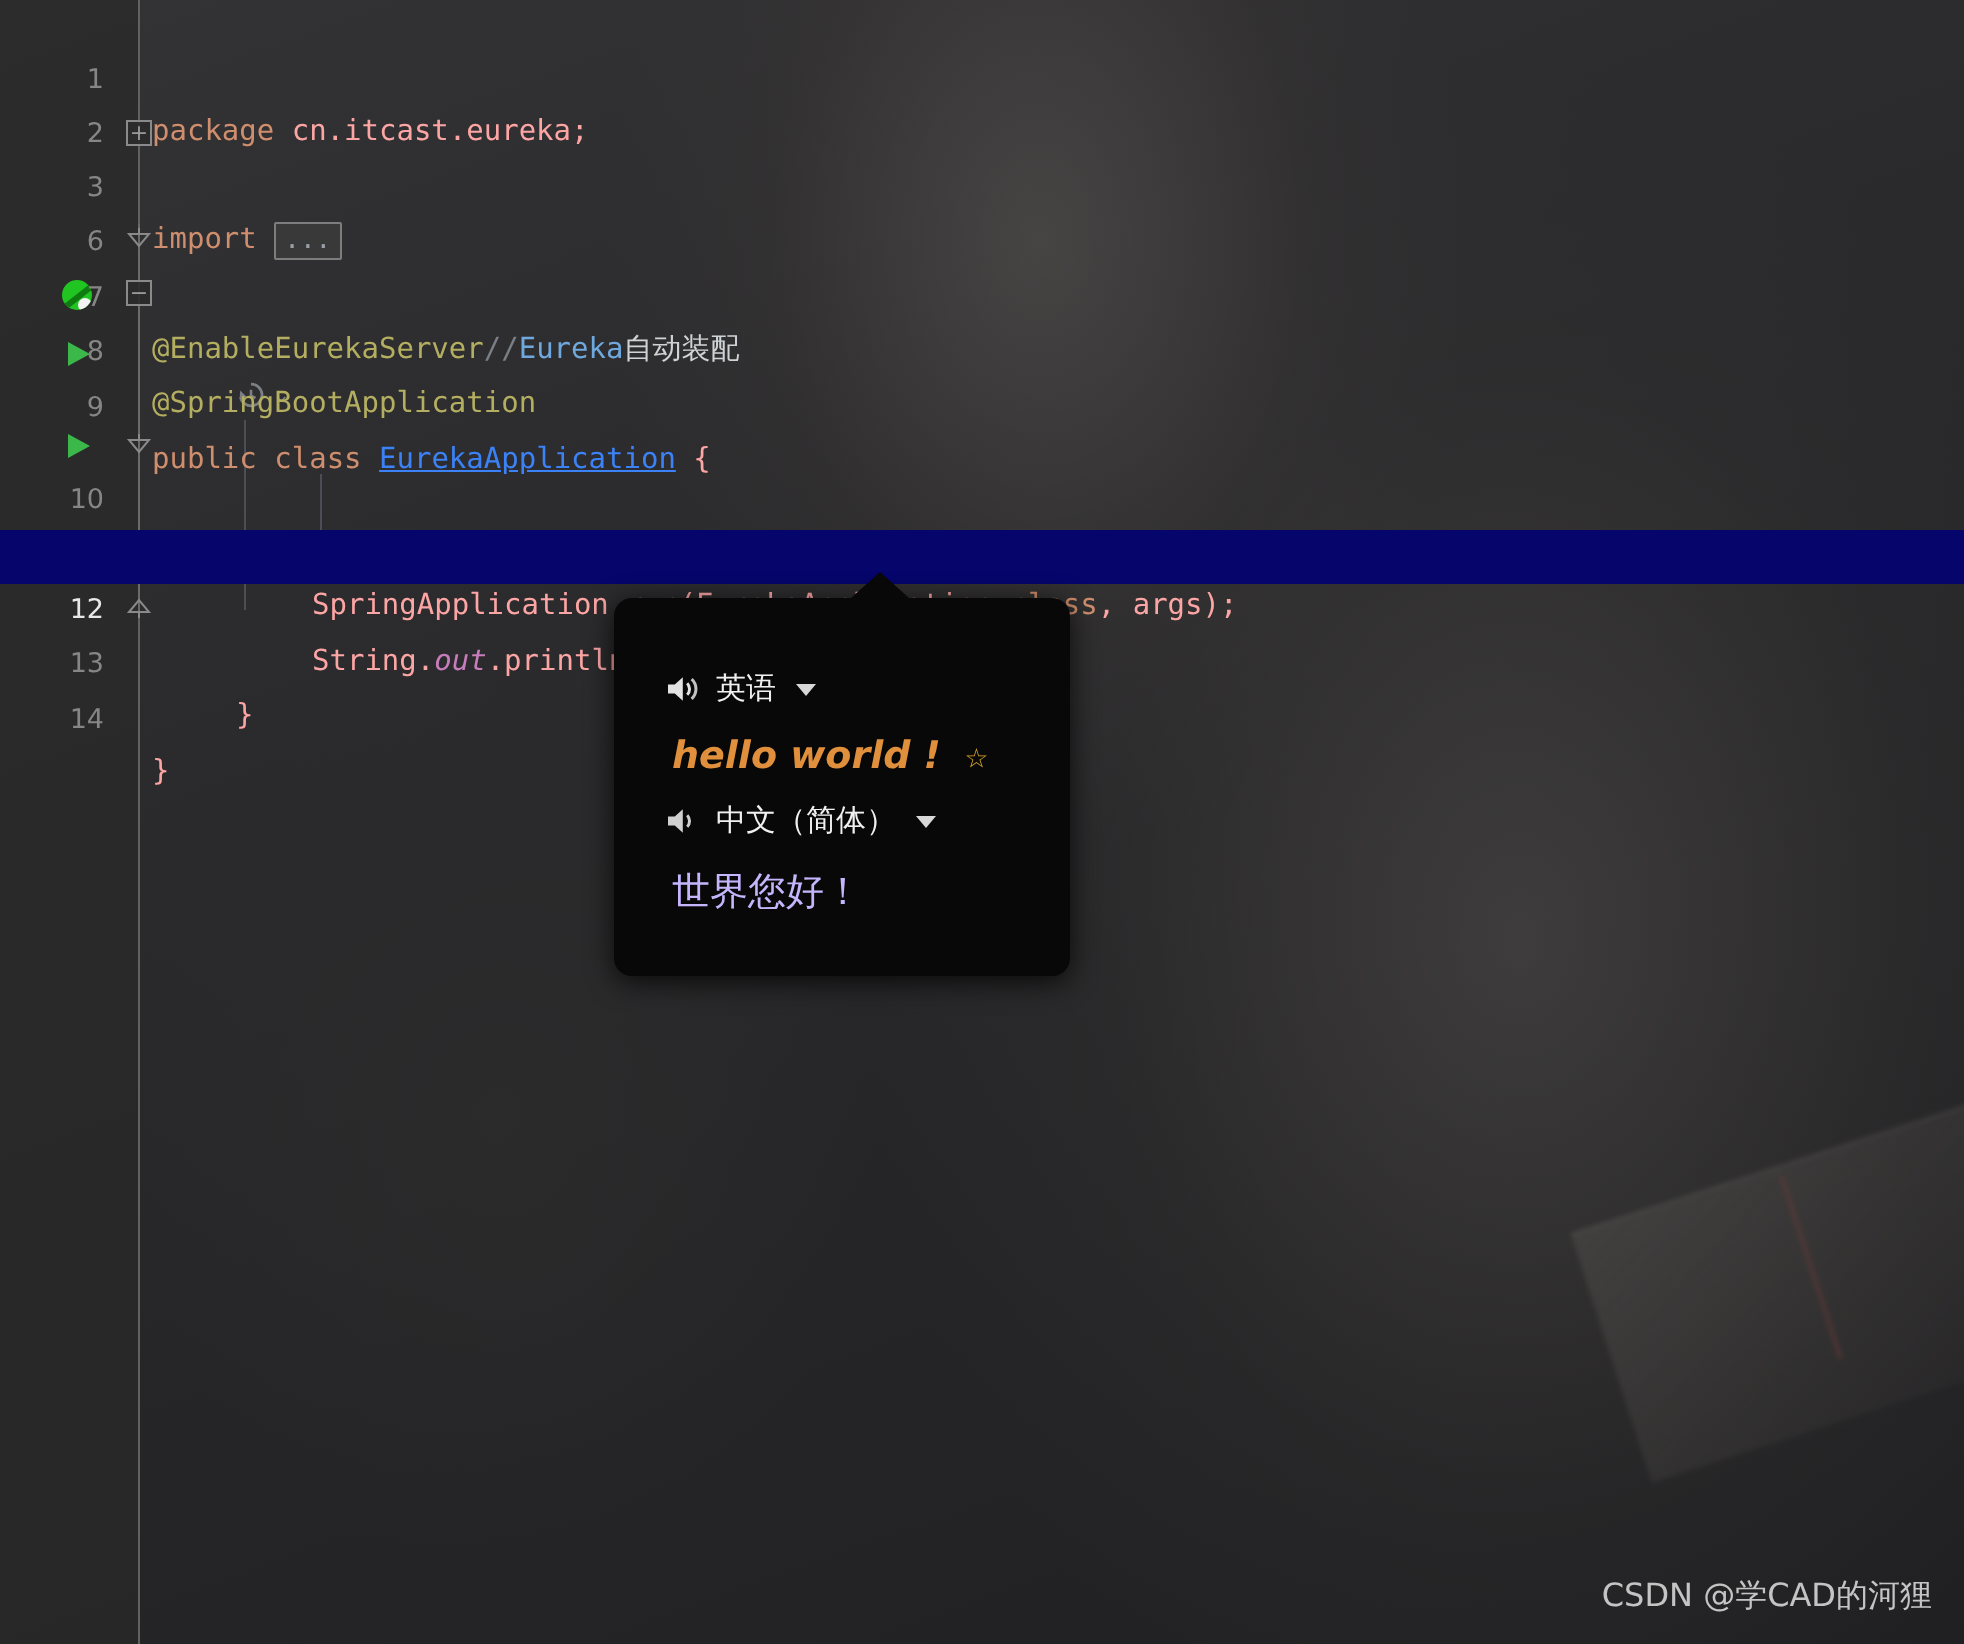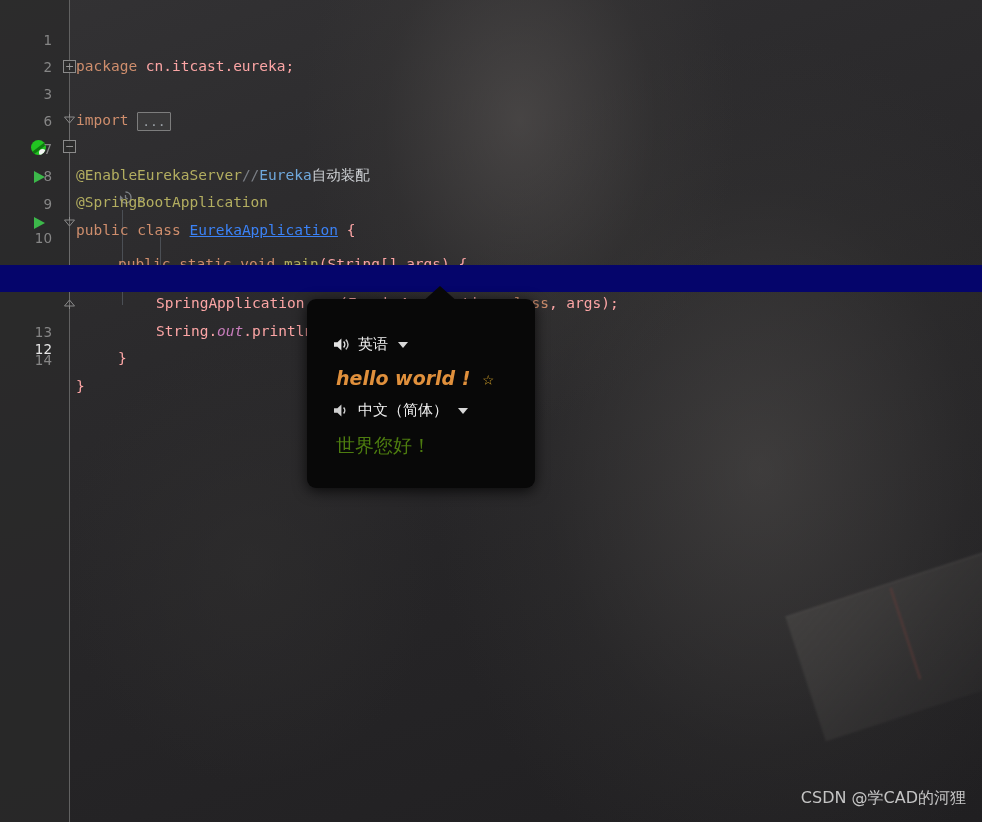--- a/index.html
+++ b/index.html
@@ -83,21 +83,21 @@
   }
   .lnum {
     position: absolute;
     left: 0;
     width: 52px;
     text-align: right;
     color: #868686;
     font-size: 13.5px;
     font-family: "DejaVu Sans", sans-serif;
   }
-  .line.selected .lnum { color: #e8e8e8; margin-top: 44px; }
+  .line.selected .lnum { color: #e8e8e8; }
   .code {
     position: absolute;
     left: 76px;
     color: #bcbec4;
   }
   
   .kw      { color: #cf8e6d; }
   .anno    { color: #b3ae60; }
   .cmt     { color: #7a7e85; }
   .cmt-url { color: #6fa8dc; }
@@ -271,21 +271,21 @@
     color: #e0903c;
     font-size: 19px;
     font-weight: bold;
     font-style: italic;
     font-family: "DejaVu Sans", sans-serif;
   }
   .pop-target {
     position: absolute;
     left: 29px;
     top: 134px;
-    color: #4d7c0f;
+    color: #c4b5fd;
     font-size: 19px;
     font-family: "DejaVu Sans", sans-serif;
   }
   .star {
     color: #d8a52a;
     font-size: 19px;
     line-height: 19px;
   }
 
   .watermark {
@@ -372,21 +372,21 @@
     <div class="line" style="top:136px;">
       <span class="lnum">8</span>
       <span class="code"><span class="anno">@SpringBootApplication</span></span>
     </div>
 
     <div class="line" style="top:164px;">
       <span class="lnum">9</span>
       <span class="code"><span class="kw">public</span> <span class="kw">class</span> <span class="clsname">EurekaApplication</span> <span class="ident">{</span></span>
     </div>
 
-    <div class="line" style="top:198px;">
+    <div class="line" style="top:210px;">
       <span class="lnum">10</span>
       <span class="code" style="left:118px;"><span class="kw">public</span> <span class="kw">static</span> <span class="kw">void</span> <span class="anno">main</span><span class="ident">(String[] args) {</span></span>
     </div>
 
     <div class="line" style="top:237px;">
       <span class="lnum">11</span>
       <span class="code" style="left:156px;"><span class="ident">SpringApplication.</span><span class="static">run</span><span class="ident">(EurekaApplication.</span><span class="kw">class</span><span class="ident">, args);</span></span>
     </div>
 
     <div class="line selected" style="top:265px;">

